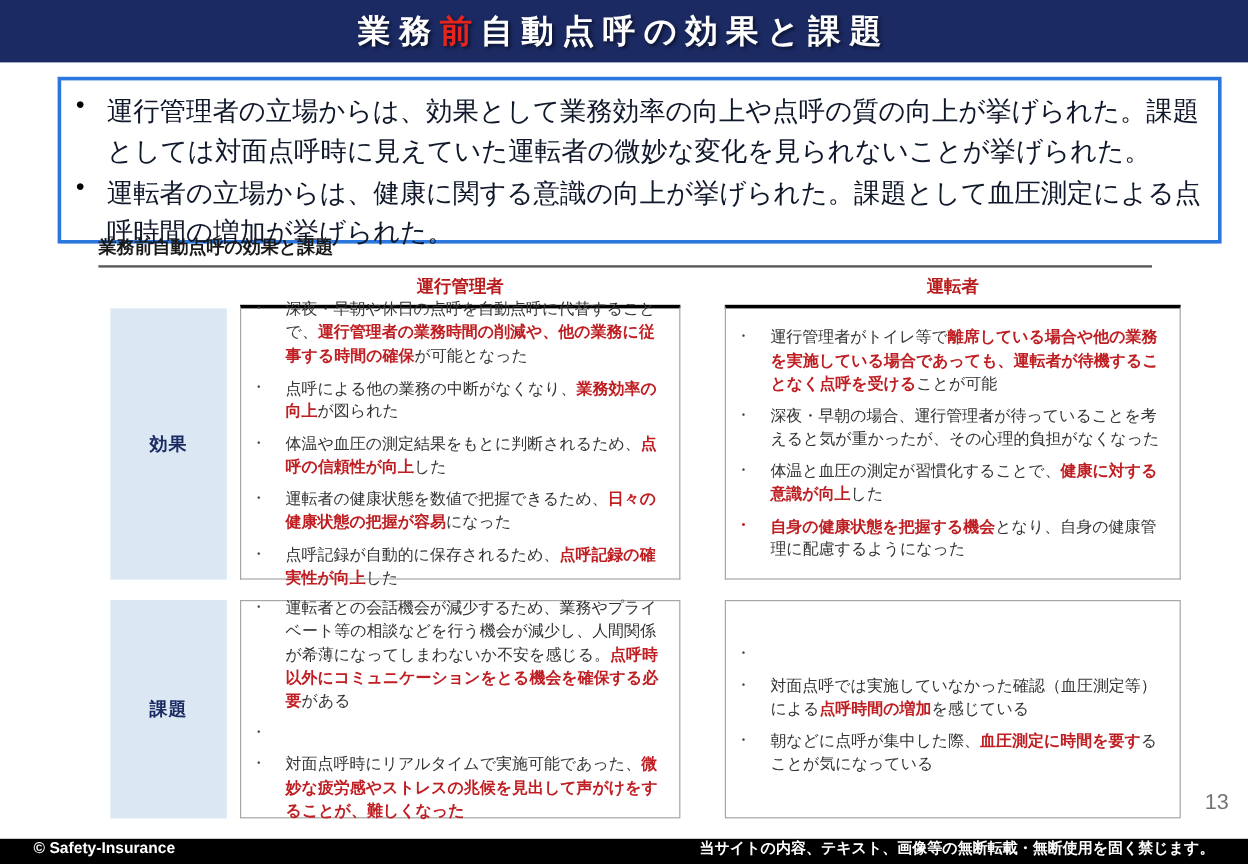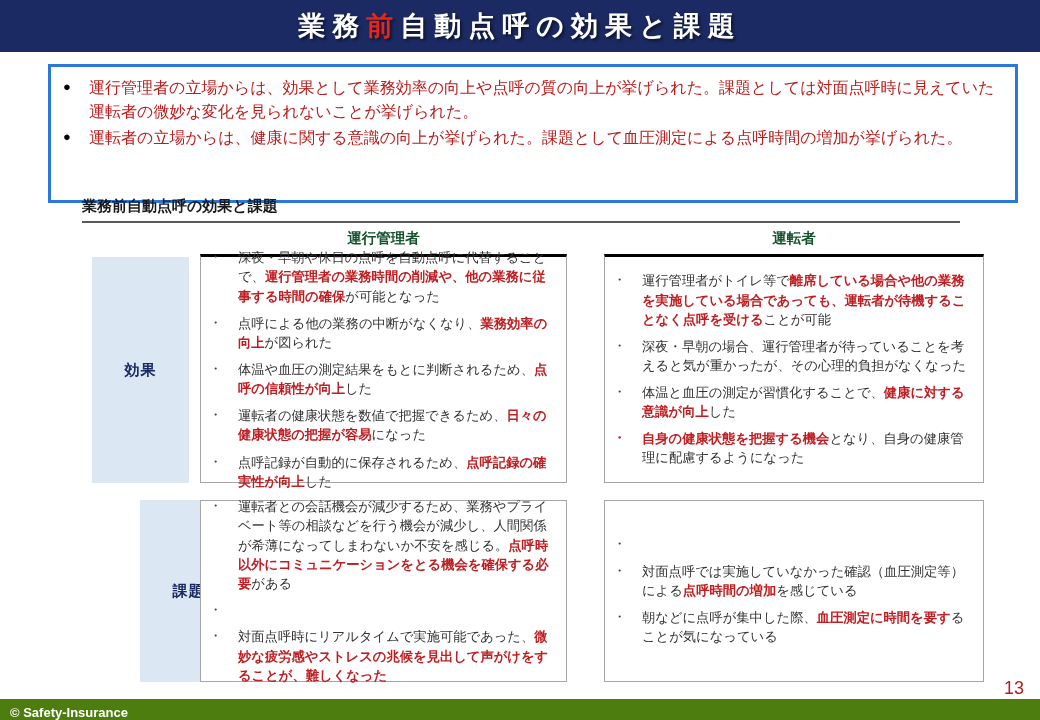--- a/index.html
+++ b/index.html
@@ -19,64 +19,64 @@
   }
   .titlebar .title .seg-red{color:#e8251d;}
   
   .callout{
     position:absolute;left:48px;top:64px;width:938px;height:120px;
     border:3px solid #2b77dd;background:#ffffff;
     padding:7px 14px 6px 12px;box-sizing:content-box;
   }
   .callout .sbullet{display:flex;margin:2px 0;}
   .callout .smark{width:26px;flex:0 0 26px;font-size:13px;color:#000;padding-top:3px;}
-  .callout .stext{font-size:16px;line-height:1.5;color:#b91c1c;}
+  .callout .stext{font-size:22px;line-height:1.5;color:#0f172a;}
   
   .sec-heading{
     position:absolute;left:82px;top:197px;font-size:15px;font-weight:bold;color:#1a1a1a;
   }
   .sec-rule{
     position:absolute;left:82px;top:221px;width:878px;height:2px;background:#5a5a5a;
   }
   
-  .col-head{position:absolute;top:229px;text-align:center;font-size:14.5px;font-weight:bold;color:#14532d;}
+  .col-head{position:absolute;top:229px;text-align:center;font-size:14.5px;font-weight:bold;color:#b91c1c;}
   .col-head.c0{left:200px;width:367px;}
   .col-head.c1{left:604px;width:380px;}
   
   .row-label{
     position:absolute;left:92px;width:97px;background:#dbe8f3;
     display:flex;align-items:center;justify-content:center;
     font-size:15px;font-weight:bold;color:#1b2a63;letter-spacing:1px;
   }
   .row-label.r0{top:257px;height:226px;}
-  .row-label.r1{top:500px;height:182px;margin-left:48px;}
+  .row-label.r1{top:500px;height:182px;}
   
   .cell{
     position:absolute;border:1px solid #a6a6a6;background:#ffffff;
     display:flex;flex-direction:column;justify-content:center;
     padding:6px 8px 6px 8px;box-sizing:border-box;
   }
   .cell.topbar{border-top:3px solid #000000;}
   .cell.r0{top:254px;height:229px;}
   .cell.r1{top:500px;height:182px;}
   .cell.c0{left:200px;width:367px;}
   .cell.c1{left:604px;width:380px;}
   .cbullet{display:flex;margin:4px 0;}
   .cmark{width:16px;flex:0 0 16px;font-size:13px;color:#404040;line-height:1.42;}
   .cmark.red{color:#bf1e22;font-weight:bold;}
   .ctext{font-size:13.3px;line-height:1.44;color:#333333;margin-left:13px;}
   .ctext .seg-red{color:#bf1e22;font-weight:bold;}
   
   .page-number{
-    position:absolute;right:16px;top:678px;font-size:18px;color:#b91c1c;
+    position:absolute;right:16px;top:658px;font-size:18px;color:#737373;
   }
   .footer{
-    position:absolute;left:0;bottom:0;width:1040px;height:21px;background:#4d7c0f;
-    display:flex;align-items:flex-end;justify-content:space-between;
-    padding:0 10px;box-sizing:border-box;
+    position:absolute;left:0;bottom:0;width:1040px;height:21px;background:#000000;
+    display:flex;align-items:flex-start;justify-content:space-between;
+    padding:0 28px;box-sizing:border-box;
   }
   .footer .f-left{color:#ffffff;font-size:13px;font-weight:bold;}
   .footer .f-right{color:#ffffff;font-size:12.5px;font-weight:bold;}
 </style>
 </head>
 <body>
 
 <div class="slide">
 
   <div class="titlebar">
@@ -167,15 +167,16 @@
       <div class="cbullet">
         <span class="cmark">・</span>
         <span class="ctext"><span>朝などに点呼が集中した際、</span><span class="seg-red">血圧測定に時間を要す</span><span>ることが気になっている</span></span>
       </div>
     </div>
 
   <div class="page-number">13</div>
 
   <div class="footer">
     <span class="f-left">© Safety-Insurance</span>
+    <span class="f-right">当サイトの内容、テキスト、画像等の無断転載・無断使用を固く禁じます。</span>
   </div>
 
 </div>
 
 </body></html>

